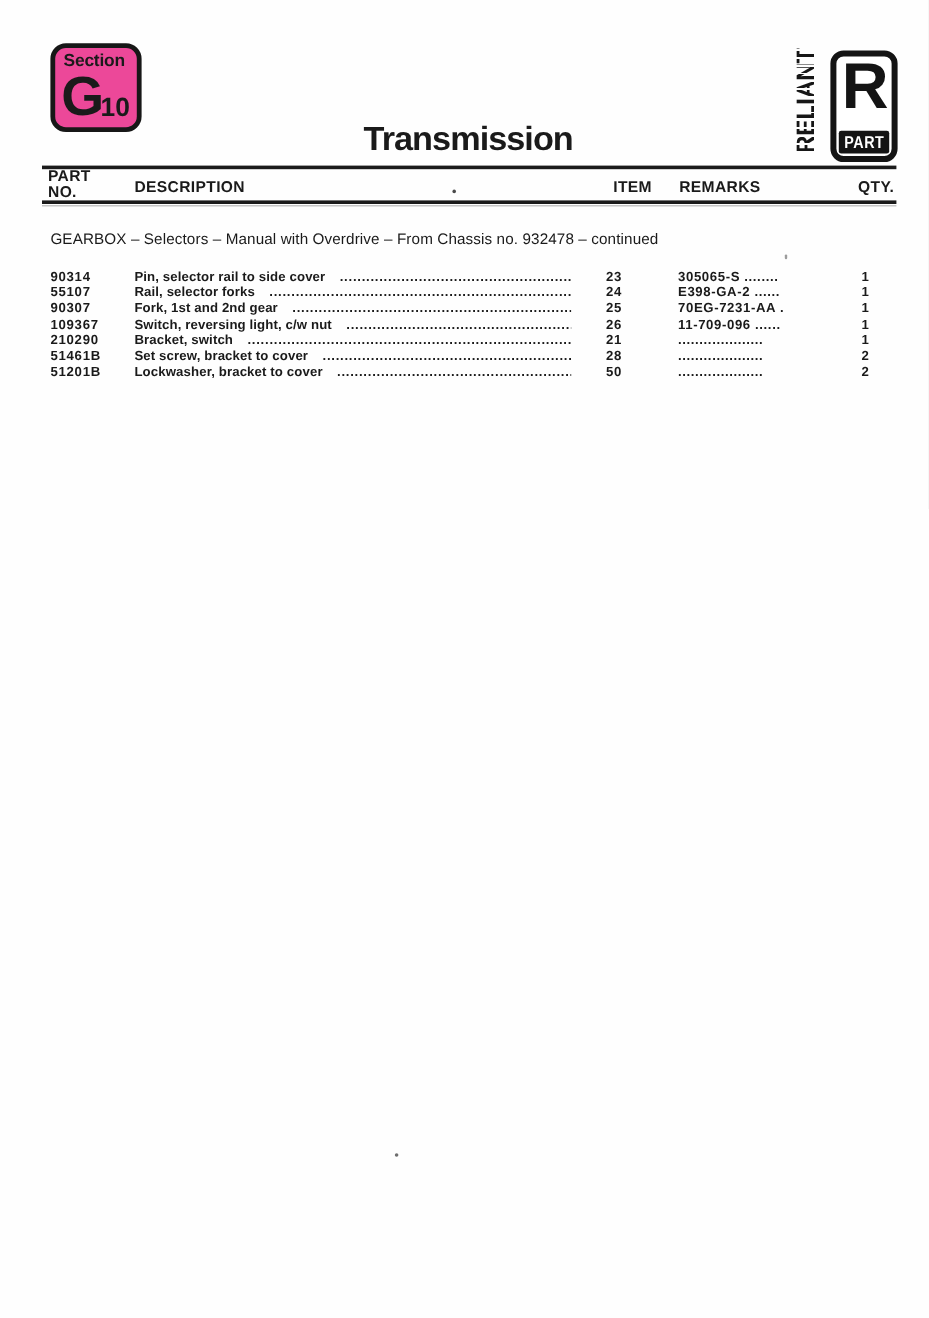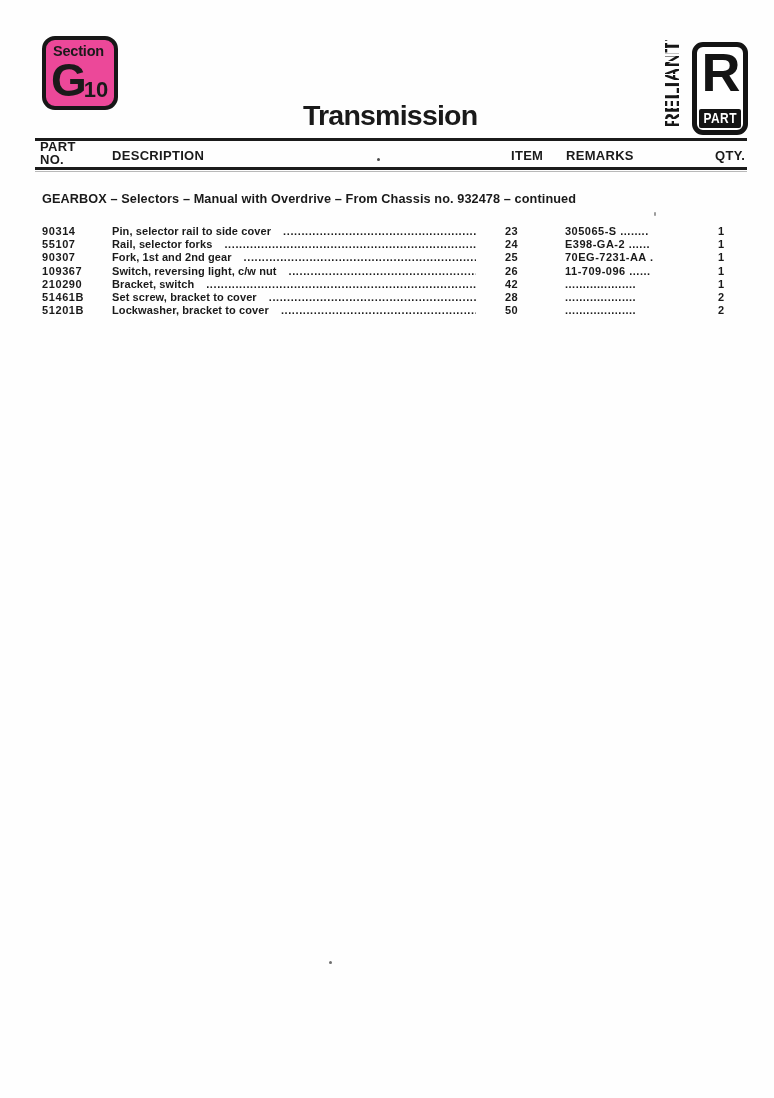--- a/index.html
+++ b/index.html
@@ -62,21 +62,21 @@
   .rule-echo   { position:absolute; left:35px; top:171px; width:712px; height:1px; background:#b9b9b9; }
   .hdr { position:absolute; font-size:13px; font-weight:600; letter-spacing:0.3px; }
   .hdr-part { left:40px;  top:141px; line-height:12.5px; }
   .hdr-desc { left:112px; top:148px; }
   .hdr-item { left:511px; top:148px; }
   .hdr-rem  { left:566px; top:148px; }
   .hdr-qty  { left:715px; top:148px; }
 
   
   .group-heading {
-    position:absolute; left:42px; top:192px; font-size:12.7px; font-weight:700;
+    position:absolute; left:42px; top:192px; font-size:12.7px; font-weight:400;
     letter-spacing:0.1px; white-space:nowrap;
   }
 
   
   .rows { position:absolute; left:42px; top:225px; width:694px; }
   .row {
     display:grid; grid-template-columns:70px 378px 75px 153px 18px;
     height:13.2px; align-items:baseline;
     font-size:11px; font-weight:700; line-height:13.2px; white-space:nowrap;
   }
@@ -177,21 +177,21 @@
       <span class="c-rem">11-709-096 ......</span>
       <span class="c-qty">1</span>
     </div>
 
     <div class="row">
       <span class="c-part">210290</span>
       <span class="c-desc">
         <span>Bracket, switch</span>
         <span class="leader"></span>
       </span>
-      <span class="c-item">42</span>
+      <span class="c-item">21</span>
       <span class="c-rem">....................</span>
       <span class="c-qty">1</span>
     </div>
 
     <div class="row">
       <span class="c-part">51461B</span>
       <span class="c-desc">
         <span>Set screw, bracket to cover</span>
         <span class="leader"></span>
       </span>

